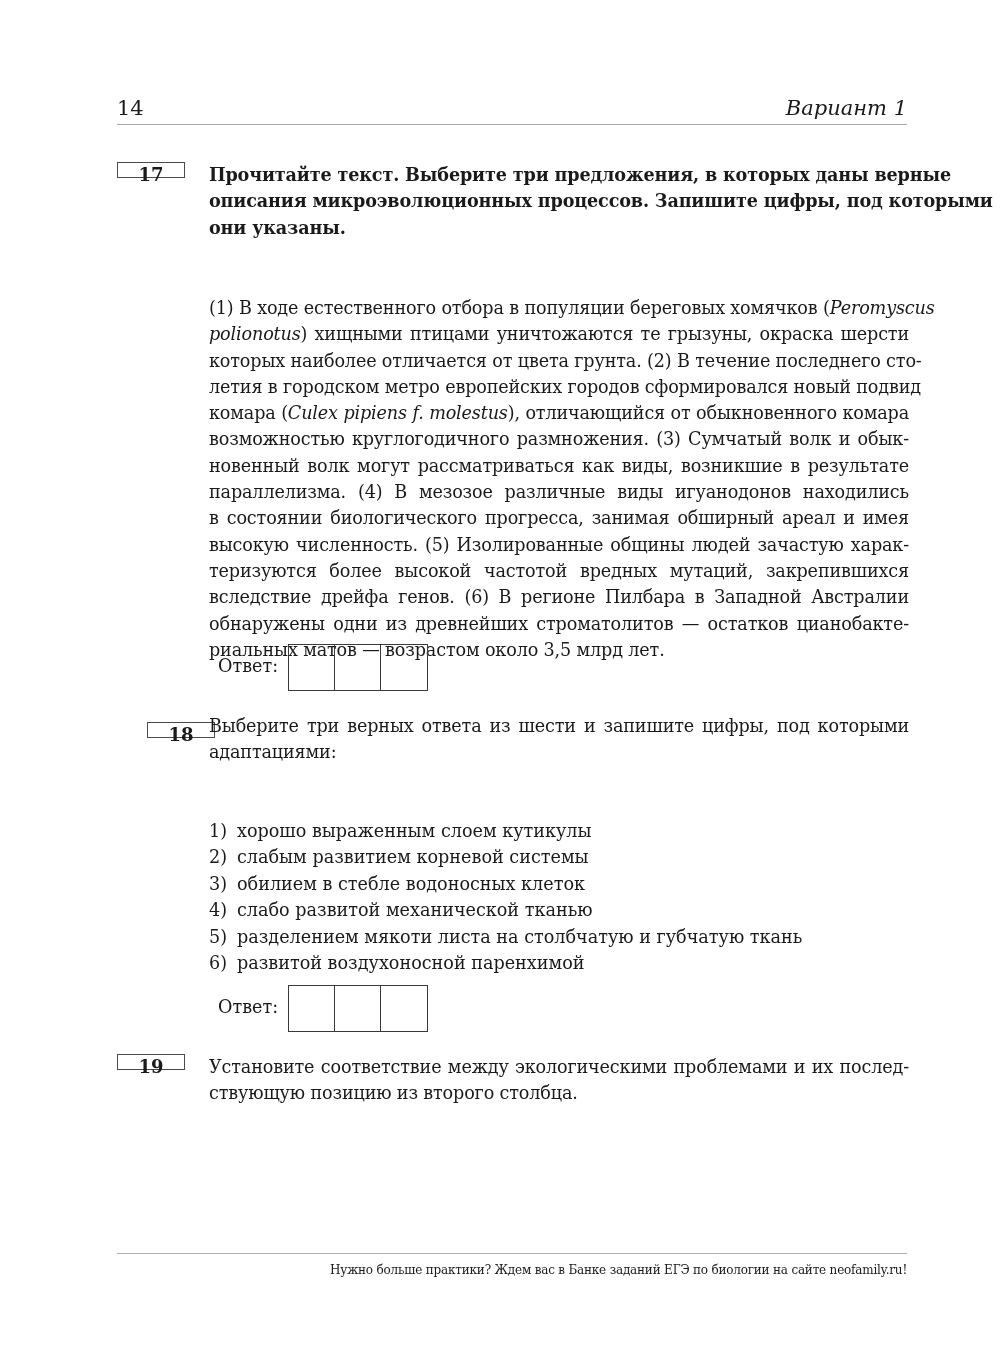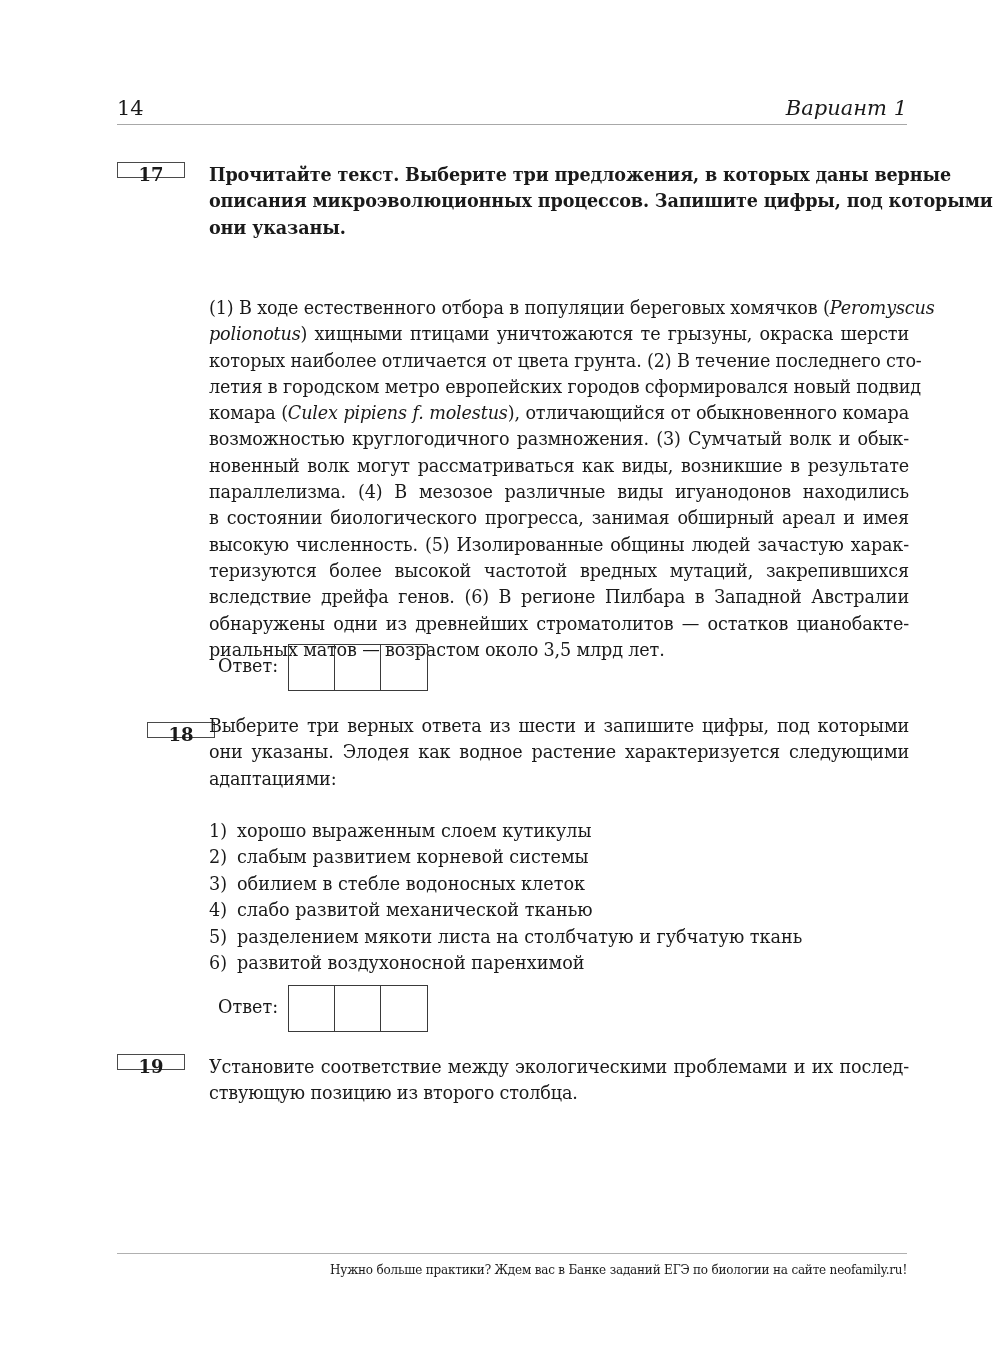--- a/index.html
+++ b/index.html
@@ -67,21 +67,20 @@
   <div class="answer-cells">
     <div class="answer-cell"></div>
     <div class="answer-cell"></div>
     <div class="answer-cell"></div>
   </div>
 </div>
 
 <div class="task-num" style="top:722px;margin-left:30px;">18</div>
 <div class="para" style="top:713px;">
   <span class="line">Выберите три верных ответа из шести и запишите цифры, под которыми</span>
-  <span class="line">они указаны. Элодея как водное растение характеризуется следующими</span>
   <span class="line last">адаптациями:</span>
 </div>
 <div class="options">
   <span class="option"><span class="onum">1)</span><span>хорошо выраженным слоем кутикулы</span></span>
   <span class="option"><span class="onum">2)</span><span>слабым развитием корневой системы</span></span>
   <span class="option"><span class="onum">3)</span><span>обилием в стебле водоносных клеток</span></span>
   <span class="option"><span class="onum">4)</span><span>слабо развитой механической тканью</span></span>
   <span class="option"><span class="onum">5)</span><span>разделением мякоти листа на столбчатую и губчатую ткань</span></span>
   <span class="option"><span class="onum">6)</span><span>развитой воздухоносной паренхимой</span></span>
 </div>

